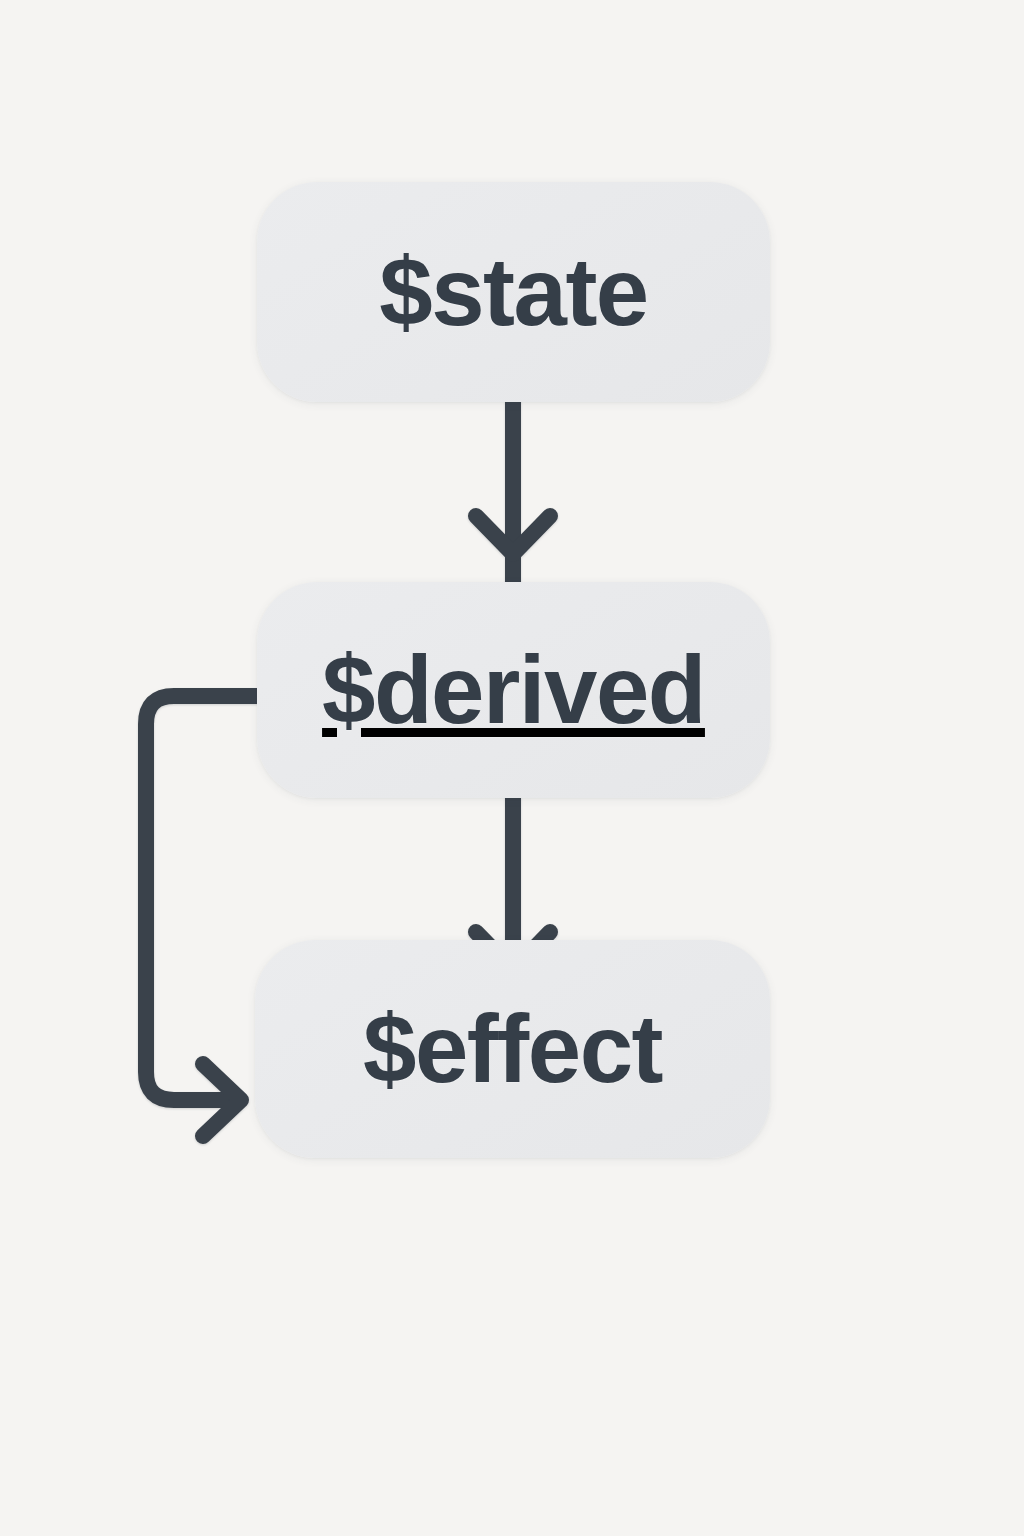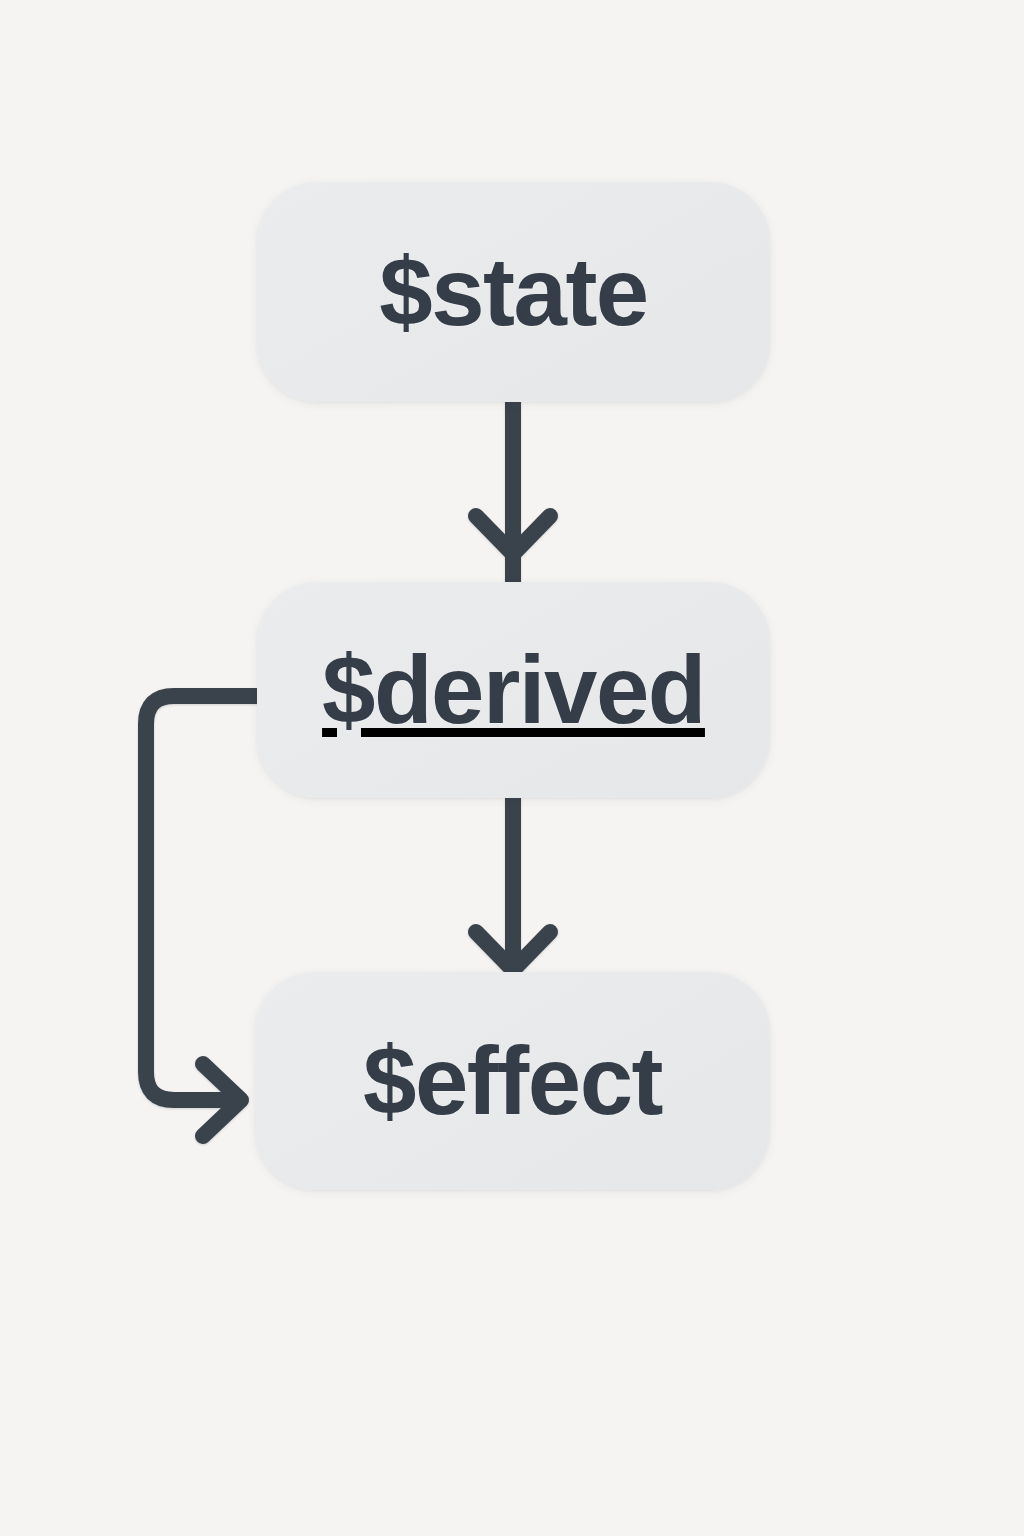--- a/index.html
+++ b/index.html
@@ -40,21 +40,21 @@
   .node-label{
     font-weight:700;
     font-size:96px;
     letter-spacing:-1.5px;
     color:var(--text);
     text-shadow:0 1px 0 rgba(255,255,255,0.25);
     white-space:nowrap;
   }
   .node-state  {left:257px; top:182px;  width:513px; height:220px;}
   .node-derived{left:257px; top:582px;  width:513px; height:216px;text-decoration:underline;}
-  .node-effect {left:255px; top:972px; width:515px; height:218px;text-align:right;}
+  .node-effect {left:255px; top:940px; width:515px; height:218px;text-align:right;}
 </style>
 </head>
 <body>
 
 <div class="canvas">
 
   <svg class="edges" viewBox="0 0 1024 1536" xmlns="http://www.w3.org/2000/svg" fill="none" stroke="#3a424b" stroke-width="16">
 
     <g>
       <path d="M513 400 L513 586" stroke-linecap="butt"></path>

